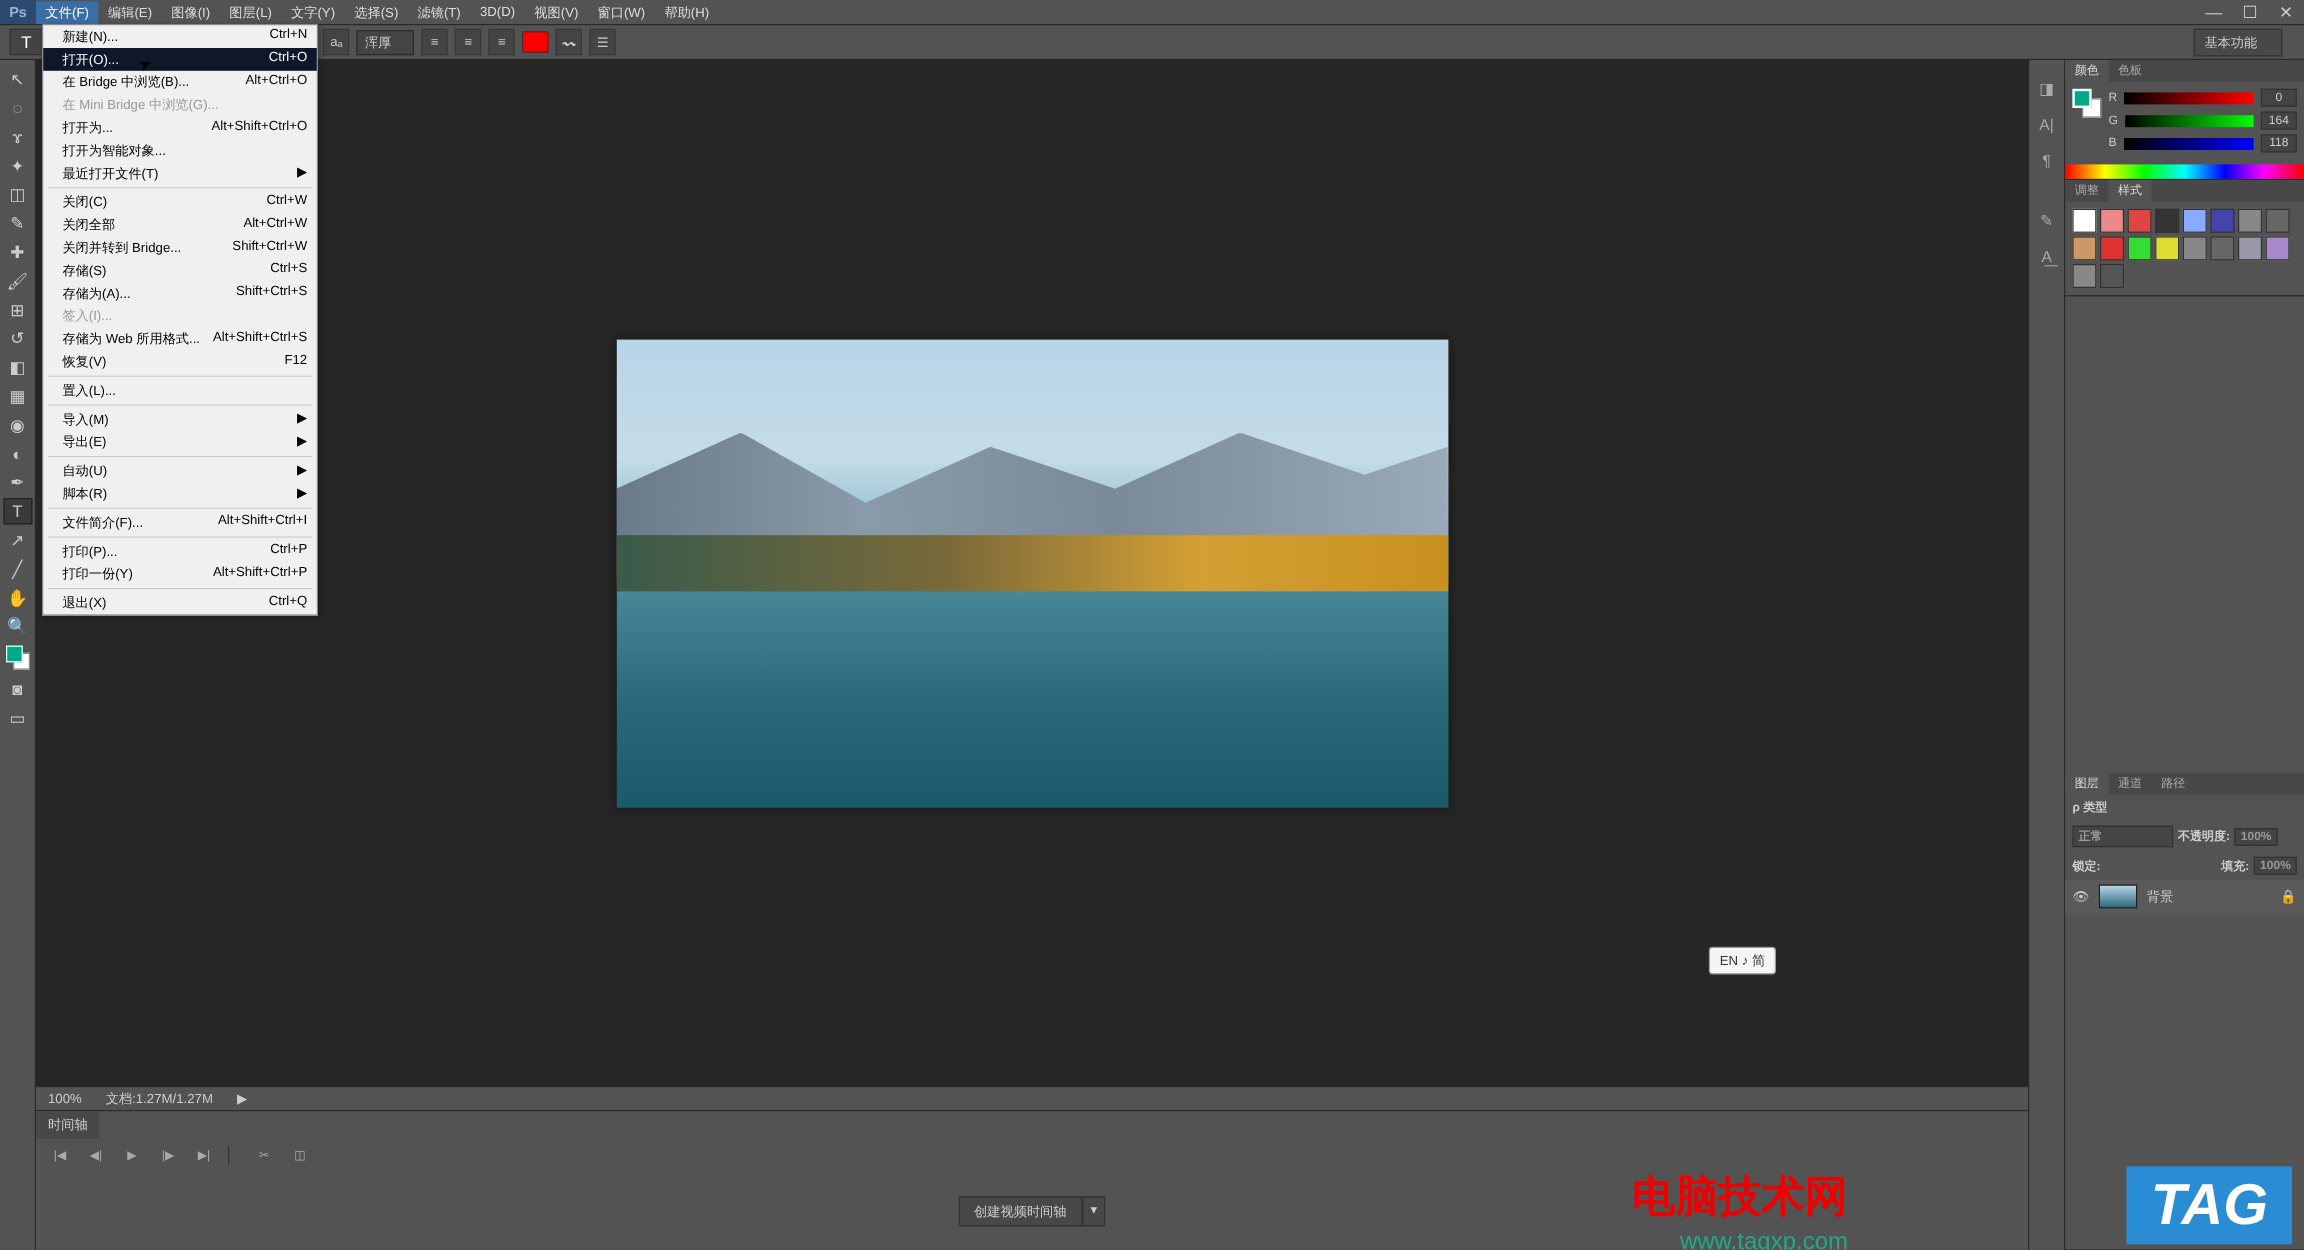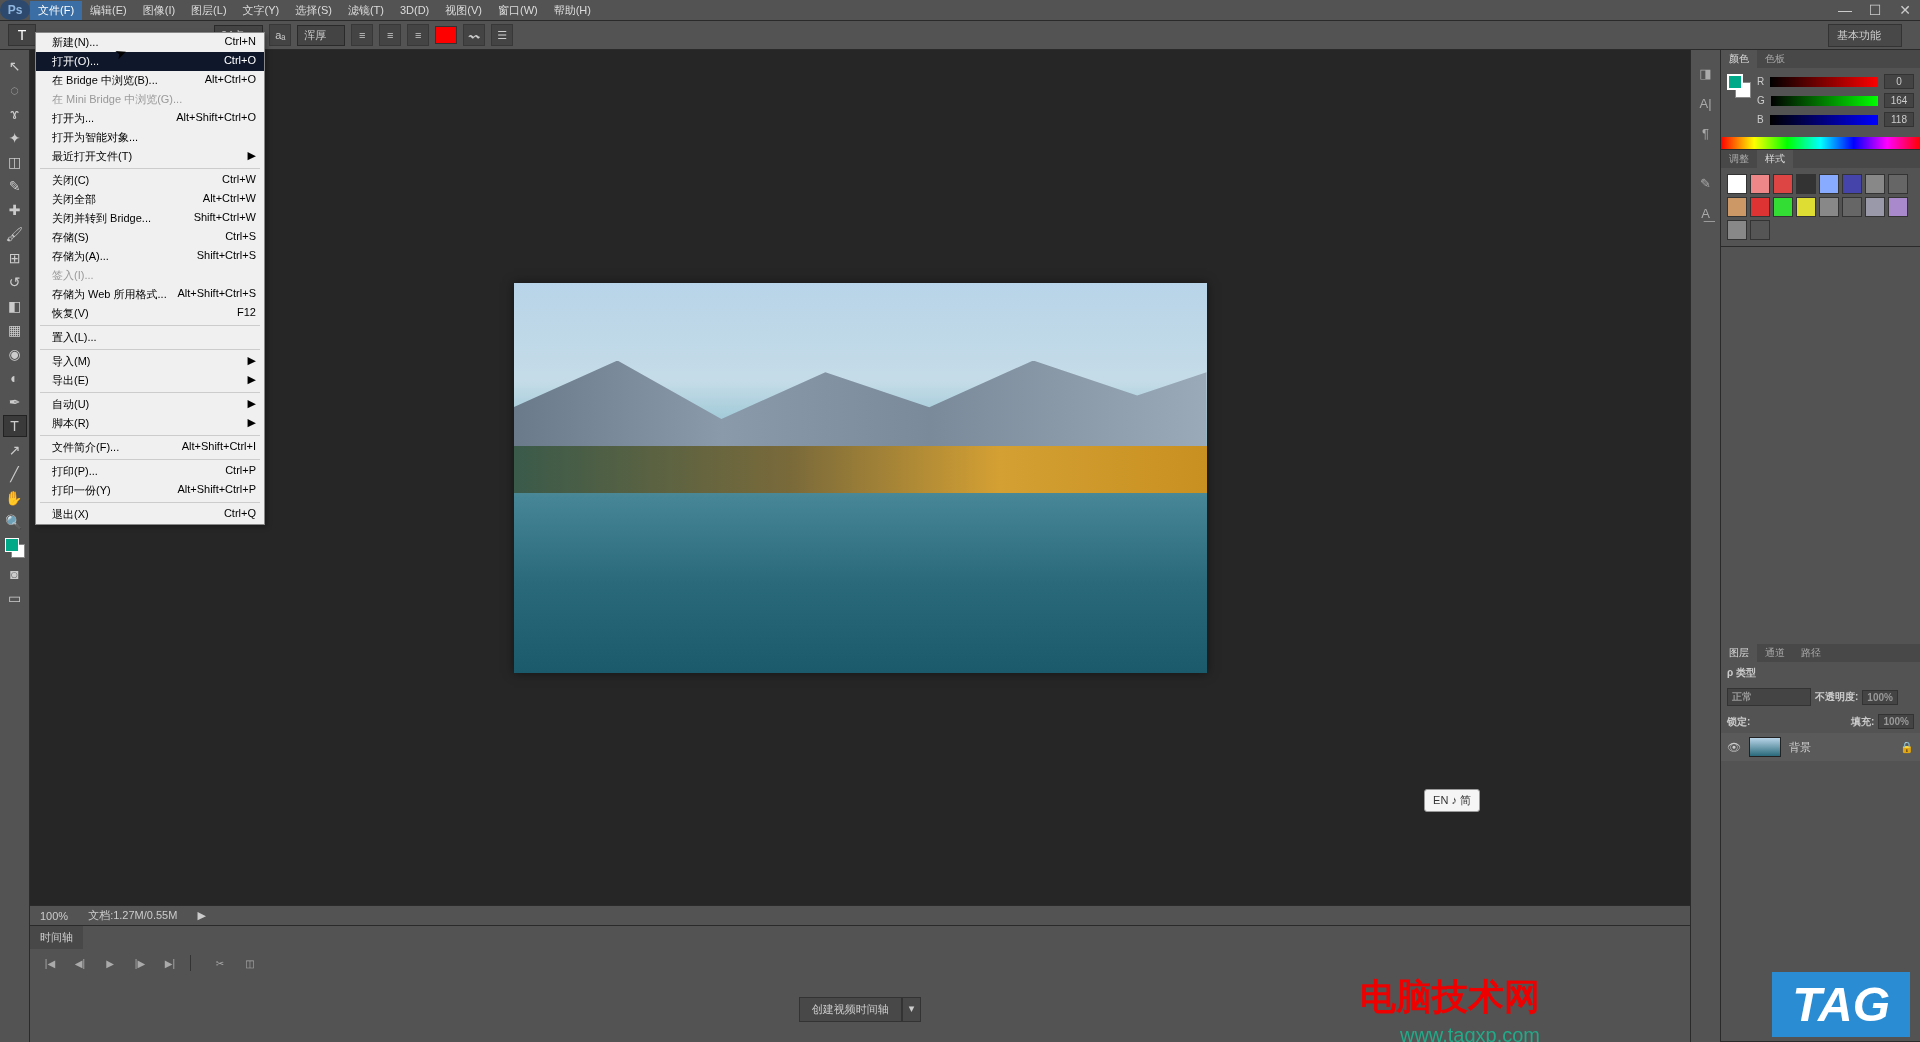--- a/index.html
+++ b/index.html
@@ -1,27 +1,27 @@
 <!DOCTYPE html>
 <html><head>
 <meta charset="utf-8">
 <style>
 * { margin: 0; padding: 0; box-sizing: border-box; font-family: "Microsoft YaHei", Arial, sans-serif; }
 body { background: #535353; color: #ccc; font-size: 11px; overflow: hidden; width: 1920px; height: 1042px; position: relative; }
 
 
 .menu-bar { background: #535353; height: 20px; display: flex; align-items: center; position: relative; }
-.ps-logo { width: 30px; height: 20px; background: #2d4a6e; color: #8fb6e0; display: flex; align-items: center; justify-content: center; font-weight: bold; font-size: 12px; border-radius: 10px; }
+.ps-logo { width: 30px; height: 20px; background: #2d4a6e; color: #8fb6e0; display: flex; align-items: center; justify-content: center; font-weight: bold; font-size: 12px; }
 .menu-item { padding: 2px 8px; color: #ddd; cursor: pointer; }
 .menu-item.active { background: #3a6ea5; color: #fff; }
 .window-controls { position: absolute; right: 0; top: 0; display: flex; }
 .win-btn { width: 30px; height: 20px; display: flex; align-items: center; justify-content: center; color: #ccc; font-size: 14px; }
 
 
-.dropdown { position: absolute; top: 32px; left: 35px; width: 230px; background: #f0f0f0; border: 1px solid #888; z-index: 1000; box-shadow: 2px 2px 5px rgba(0,0,0,0.3); }
+.dropdown { position: absolute; top: 20px; left: 35px; width: 230px; background: #f0f0f0; border: 1px solid #888; z-index: 1000; box-shadow: 2px 2px 5px rgba(0,0,0,0.3); }
 .dropdown-item { display: flex; justify-content: space-between; padding: 2px 8px 2px 16px; color: #000; font-size: 11px; cursor: pointer; position: relative; }
 .dropdown-item.highlighted { background: #0f172a; color: #fff; }
 .dropdown-item.disabled { color: #999; }
 .dropdown-sep { height: 1px; background: #ccc; margin: 2px 4px; }
 .dropdown-item .arrow { position: absolute; right: 8px; }
 .cursor-arrow { position: absolute; top: 45px; left: 115px; z-index: 1001; font-size: 14px; color: #000; transform: rotate(-20deg); }
 
 
 .options-bar { background: #535353; height: 30px; border-top: 1px solid #2a2a2a; border-bottom: 1px solid #2a2a2a; display: flex; align-items: center; padding: 0 8px; gap: 6px; position: relative; }
 .opt-icon { width: 28px; height: 22px; background: #444; border: 1px solid #333; display: flex; align-items: center; justify-content: center; font-size: 14px; color: #fff; }
@@ -268,21 +268,21 @@
   <div class="canvas-area">
     <div class="canvas-viewport">
       <div class="canvas-image">
         <div class="mountains"></div>
         <div class="trees"></div>
         <div class="reflection"></div>
       </div>
     </div>
     <div class="status-bar">
       <span>100%</span>
-      <span>文档:1.27M/0.55M</span>
+      <span>文档:1.27M/1.27M</span>
       <span>▶</span>
     </div>
     <div class="timeline-panel">
       <div class="timeline-tab">时间轴</div>
       <div class="timeline-controls">
         <div class="tl-btn">|◀</div>
         <div class="tl-btn">◀|</div>
         <div class="tl-btn">▶</div>
         <div class="tl-btn">|▶</div>
         <div class="tl-btn">▶|</div>

